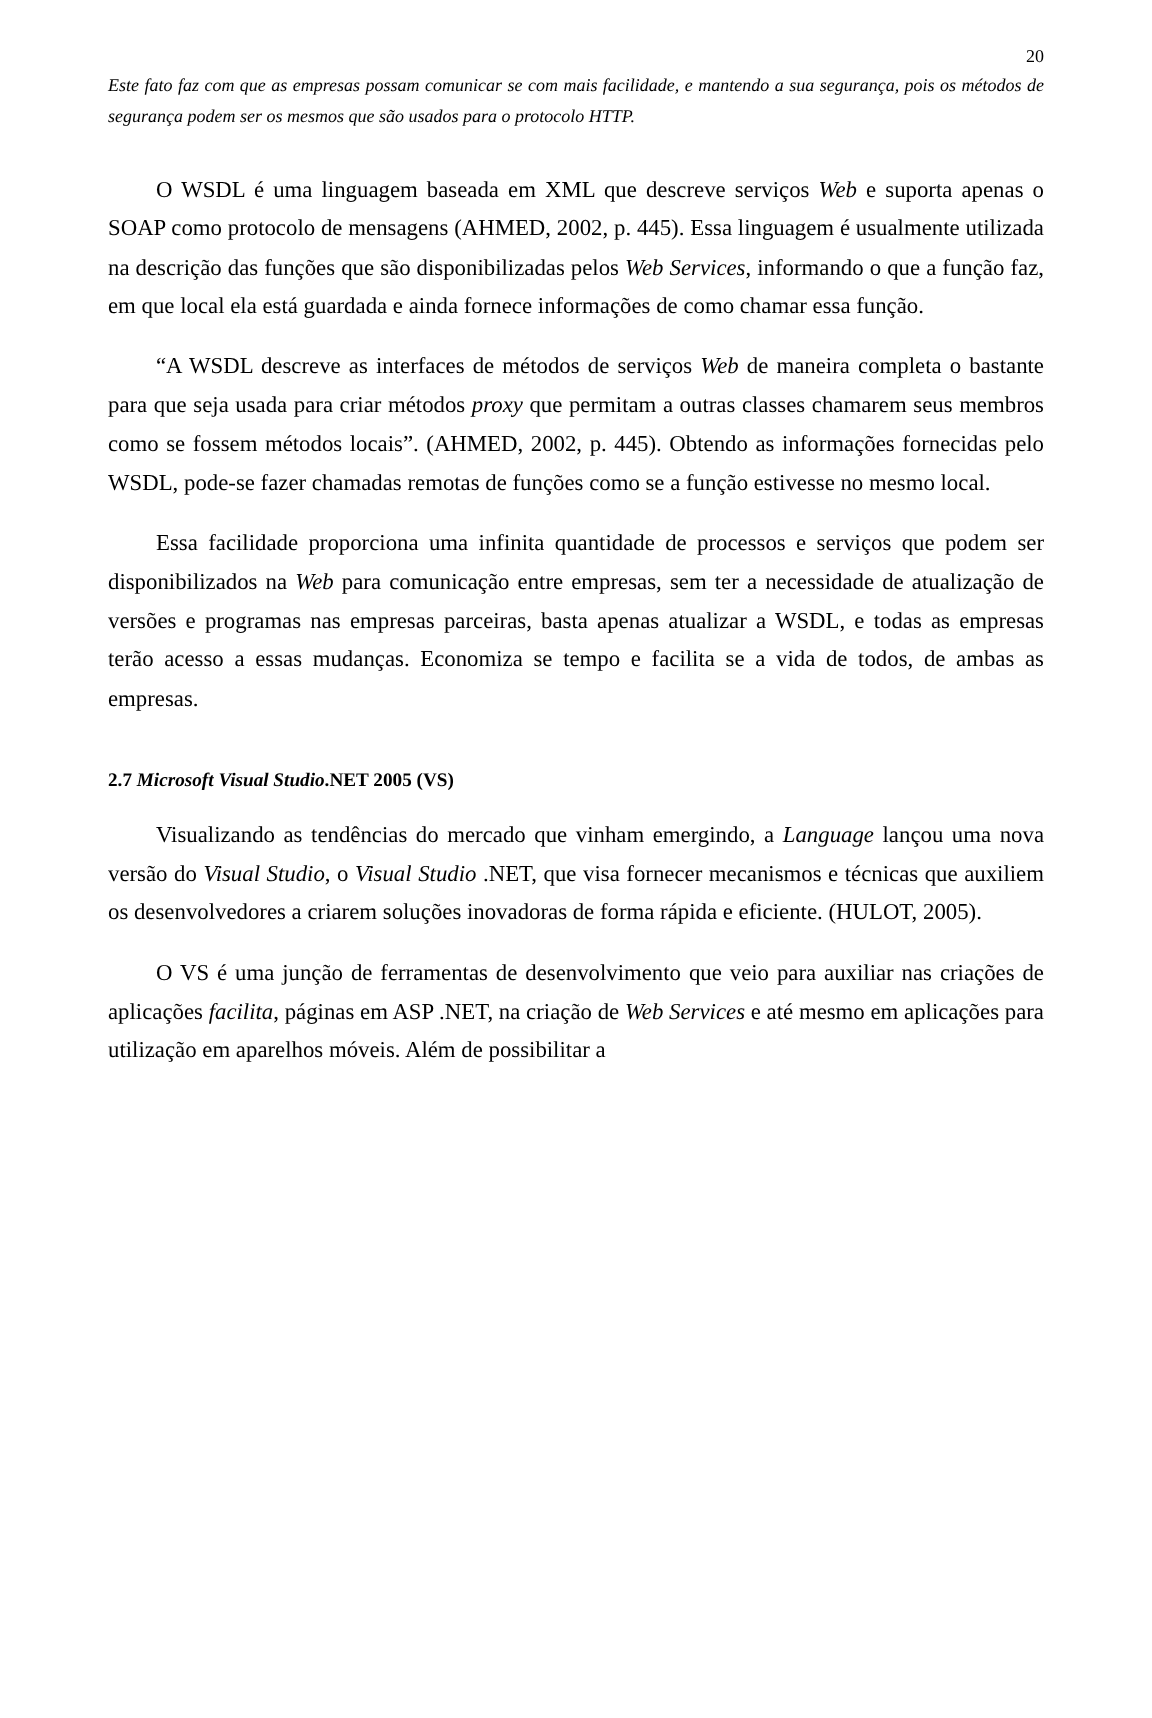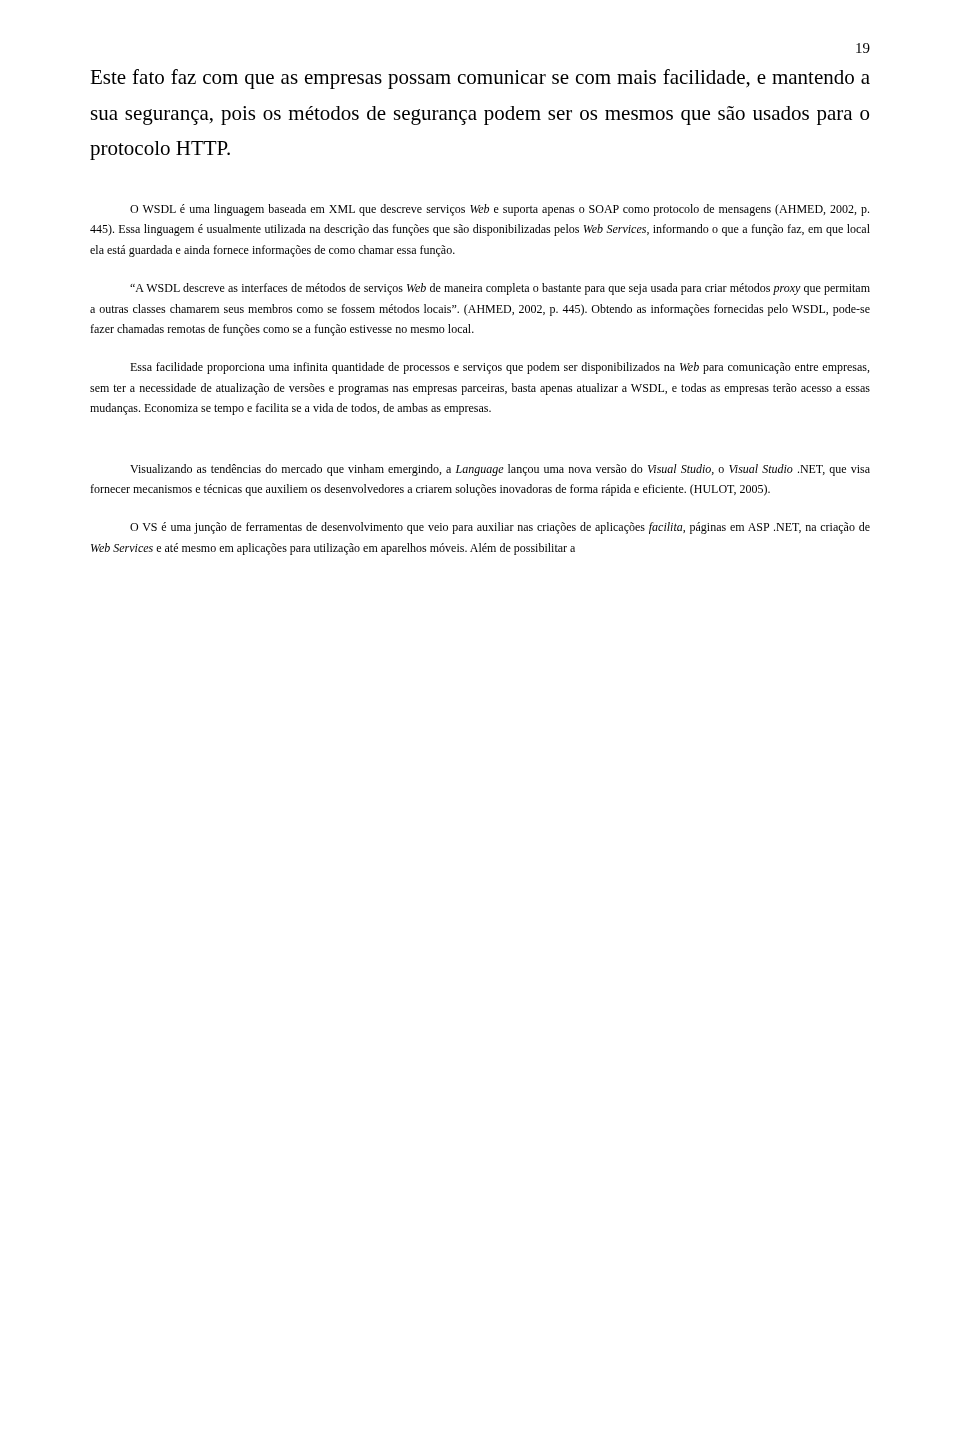--- a/index.html
+++ b/index.html
@@ -34,28 +34,29 @@
     }
 
     .content {
       width: 100%;
     }
 
     .paragraph {
       text-align: justify;
       line-height: 1.7;
       margin-bottom: 18px;
-      font-size: 21px;
+      font-size: 15px;
+      font-style: italic;
     }
 
     .paragraph-indented {
       text-align: justify;
       line-height: 1.7;
       margin-bottom: 18px;
-      font-size: 12px;
+      font-size: 19px;
       text-indent: 40px;
     }
 
     .section-heading {
       font-size: 16px;
       font-weight: bold;
       margin-top: 30px;
       margin-bottom: 18px;
       line-height: 1.5;
     }
@@ -74,21 +75,21 @@
 
     .section-gap-large {
       margin-top: 40px;
     }
   </style>
 </head>
 <body>
 
 <div class="page">
 
-  <div class="page-number">19</div>
+  <div class="page-number">20</div>
 
   <div class="content">
 
     <p class="paragraph">
       Este fato faz com que as empresas possam comunicar se com mais facilidade, e mantendo a sua segurança, pois os métodos de segurança podem ser os mesmos que são usados para o protocolo HTTP.
     </p>
 
     <div class="section-gap">
 
       <p class="paragraph-indented">
@@ -98,20 +99,23 @@
       <p class="paragraph-indented">
         “A WSDL descreve as interfaces de métodos de serviços <span class="italic">Web</span> de maneira completa o bastante para que seja usada para criar métodos <span class="italic">proxy</span> que permitam a outras classes chamarem seus membros como se fossem métodos locais”. (AHMED, 2002, p. 445). Obtendo as informações fornecidas pelo WSDL, pode-se fazer chamadas remotas de funções como se a função estivesse no mesmo local.
       </p>
 
       <p class="paragraph-indented">
         Essa facilidade proporciona uma infinita quantidade de processos e serviços que podem ser disponibilizados na <span class="italic">Web</span> para comunicação entre empresas, sem ter a necessidade de atualização de versões e programas nas empresas parceiras, basta apenas atualizar a WSDL, e todas as empresas terão acesso a essas mudanças. Economiza se tempo e facilita se a vida de todos, de ambas as empresas.
       </p>
     </div>
 
     <div class="section-gap-large">
+      <div class="section-heading">
+        <span class="bold">2.7 </span><span class="italic bold">Microsoft Visual Studio</span><span class="bold">.NET 2005 (VS)</span>
+      </div>
 
       <p class="paragraph-indented">
         Visualizando as tendências do mercado que vinham emergindo, a <span class="italic">Language</span> lançou uma nova versão do <span class="italic">Visual Studio</span>, o <span class="italic">Visual Studio</span> .NET, que visa fornecer mecanismos e técnicas que auxiliem os desenvolvedores a criarem soluções inovadoras de forma rápida e eficiente. (HULOT, 2005).
       </p>
 
       <p class="paragraph-indented">
         O VS é uma junção de ferramentas de desenvolvimento que veio para auxiliar nas criações de aplicações <span class="italic">facilita</span>, páginas em ASP .NET, na criação de <span class="italic">Web Services</span> e até mesmo em aplicações para utilização em aparelhos móveis. Além de possibilitar a
       </p>
     </div>
 

